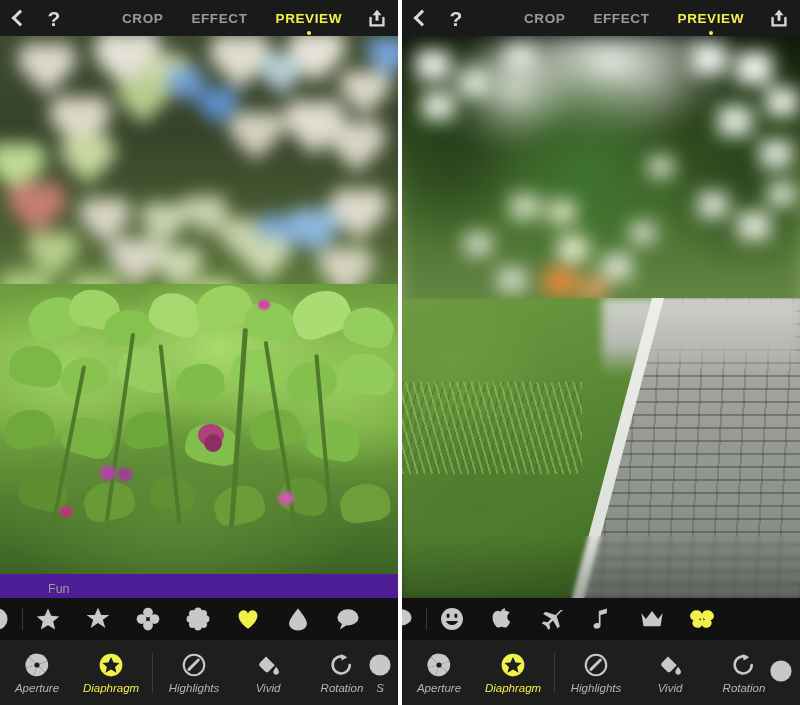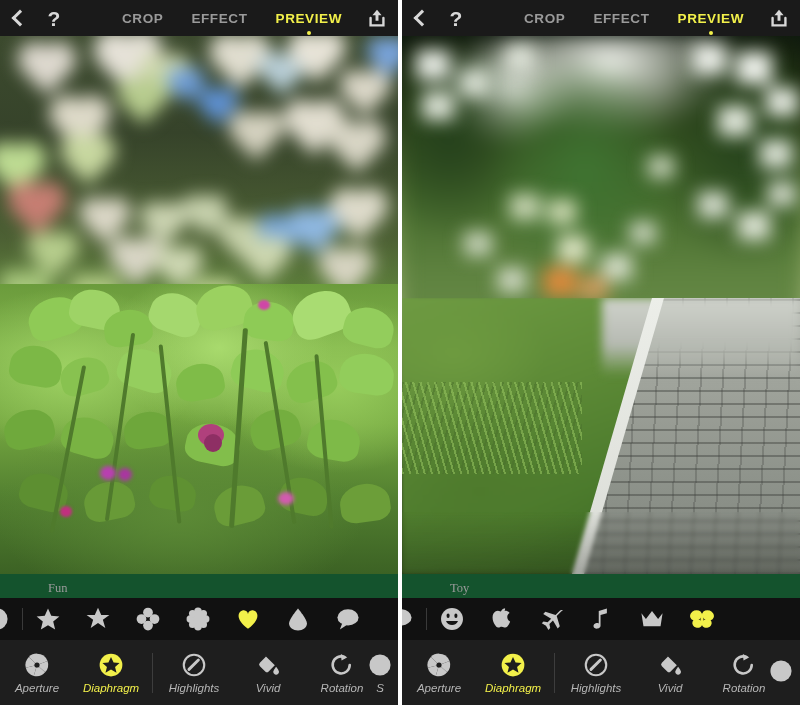--- a/index.html
+++ b/index.html
@@ -66,22 +66,22 @@
   .flw { position:absolute; border-radius:50%; }
 
   
   .rp-bg { position:absolute; inset:0;
     background:linear-gradient(180deg,#0f1a10 0%, #18230f 6%, #2c3b1b 15%, #5d7a3e 30%, #7e9a58 42%, #93a96b 50%, #6a7f4c 58%, #556b3c 66%, #41522f 78%, #20290f 95%); }
   .path { position:absolute; }
   .grass { position:absolute; }
   .curb  { position:absolute; background:#e3e4e0; }
 
   
-  .catlabel { height:24px; background:#14532d; color:#9b9b9b; font-size:12.5px;
-              display:flex; align-items:flex-end; padding-left:48px; padding-bottom:2px; flex:0 0 24px;font-family:Liberation Serif, serif; }
+  .catlabel { height:24px; background:#4c1d95; color:#9b9b9b; font-size:12.5px;
+              display:flex; align-items:flex-end; padding-left:48px; padding-bottom:2px; flex:0 0 24px; }
   .shapes { height:42px; background:#111111; display:flex; align-items:center; flex:0 0 42px;
             position:relative; overflow:hidden; }
   .shape-item { width:50px; height:42px; display:flex; align-items:center; justify-content:center;
                 flex:0 0 50px; cursor:pointer; }
   .vdiv { width:1px; height:22px; background:#3a3a3a; flex:0 0 1px; }
 
   
   .tools { height:65px; background:#1e1e1e; display:flex; align-items:center; flex:0 0 65px; overflow:hidden; }
   .tool { width:74px; height:65px; display:flex; flex-direction:column; align-items:center;
           justify-content:center; gap:4px; flex:0 0 74px; cursor:pointer; }
@@ -549,23 +549,20 @@
 
         <div class="curb" style="left:170px;top:0;width:24px;height:100%;
           clip-path:polygon(80px 0, 92px 0, 12px 100%, 0 100%);
           width:228px;background:linear-gradient(180deg,#eceee9,#dadcd6);"></div>
 
         <div style="position:absolute;left:0;bottom:0;width:100%;height:62px;
           backdrop-filter:blur(2px);background:linear-gradient(180deg,rgba(0,0,0,0),rgba(20,24,16,0.28));"></div>
       </div>
     </div>
 
-    <div class="catlabel">
-      <span>Toy</span>
-    </div>
 
     <div class="shapes">
       <div class="shape-item" style="margin-left:-26px;">
         <svg class="icon-s" viewBox="0 0 32 32">
           <ellipse cx="16" cy="14" rx="13" ry="10" fill="#c8c8c8"></ellipse>
           <path d="M9 21 L6 29 L15 23 Z" fill="#c8c8c8"></path>
         </svg>
       </div>
       <div class="vdiv"></div>
       <div class="shape-item">

